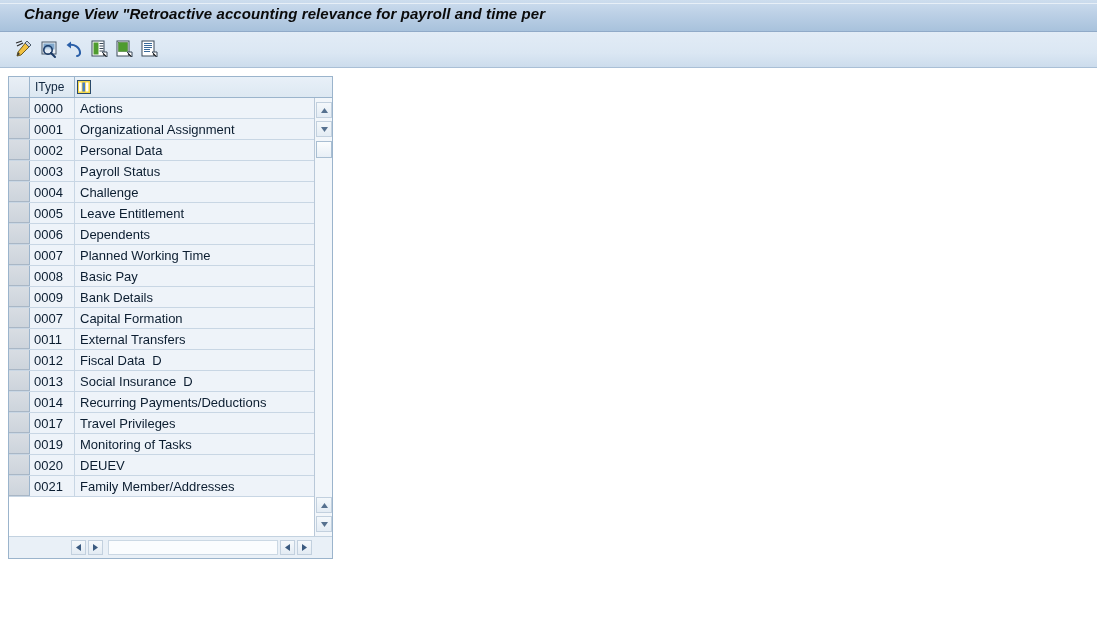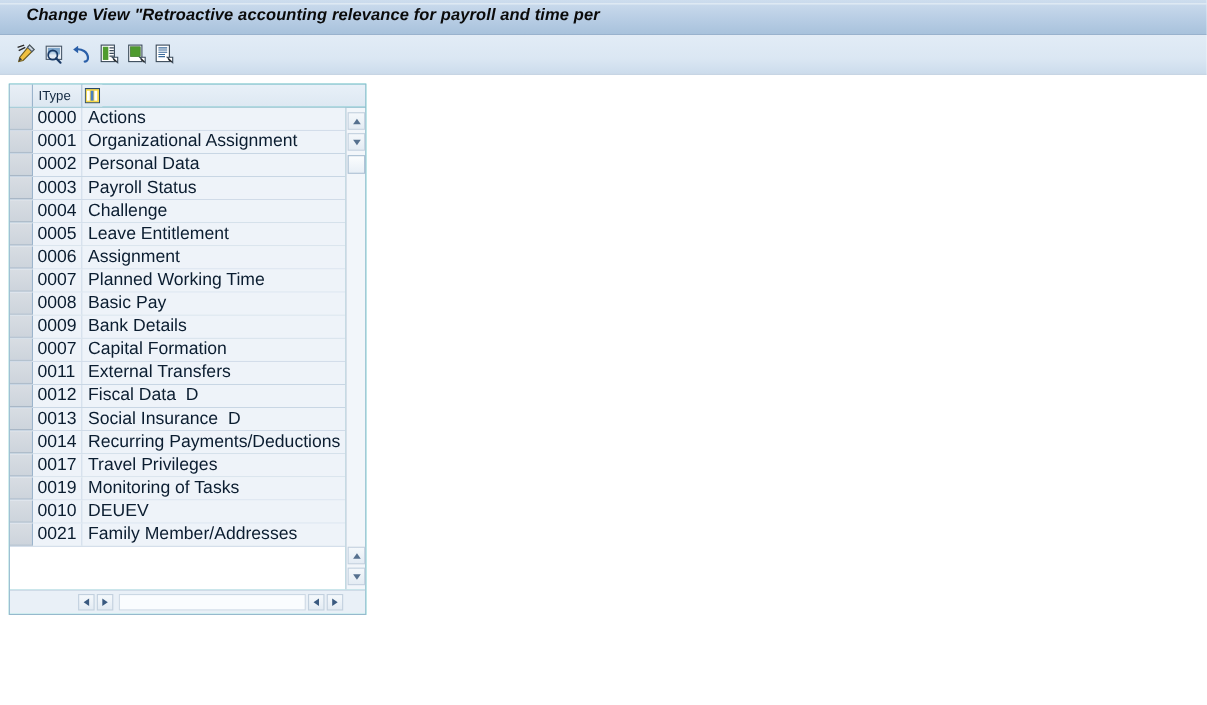--- a/index.html
+++ b/index.html
@@ -92,21 +92,21 @@
     background: #ffffff;
   }
 
   
   #table-panel {
     position: absolute;
     left: 8px;
     top: 8px;
     width: 325px;
     height: 483px;
-    background: #5eead4;
+    background: #f9a8d4;
     border: 1px solid #9bb4cc;
     box-sizing: border-box;
   }
 
   
   #table-header {
     position: absolute;
     left: 0; top: 0;
     width: 100%;
     height: 21px;
@@ -176,32 +176,32 @@
     cursor: pointer;
   }
   .cell-itype {
     width: 45px;
     min-width: 45px;
     box-sizing: border-box;
     border-right: 1px solid #c8d6e4;
     display: flex;
     align-items: center;
     padding-left: 4px;
-    font-size: 16px;
+    font-size: 13px;
     color: #0b1d30;
     background: #eef3f9;
     white-space: nowrap;
   }
   .cell-text {
     flex: 1 1 auto;
     box-sizing: border-box;
     display: flex;
     align-items: center;
     padding-left: 5px;
-    font-size: 16px;
+    font-size: 13px;
     color: #0b1d30;
     background: #eef3f9;
     white-space: pre;
     overflow: hidden;
   }
 
   
   #vscroll {
     position: absolute;
     right: 0;
@@ -393,21 +393,21 @@
           <div class="cell-text">Challenge</div>
         </div>
         <div class="row">
           <div class="cell-sel"></div>
           <div class="cell-itype">0005</div>
           <div class="cell-text">Leave Entitlement</div>
         </div>
         <div class="row">
           <div class="cell-sel"></div>
           <div class="cell-itype">0006</div>
-          <div class="cell-text">Assignment</div>
+          <div class="cell-text">Dependents</div>
         </div>
         <div class="row">
           <div class="cell-sel"></div>
           <div class="cell-itype">0007</div>
           <div class="cell-text">Planned Working Time</div>
         </div>
         <div class="row">
           <div class="cell-sel"></div>
           <div class="cell-itype">0008</div>
           <div class="cell-text">Basic Pay</div>
@@ -447,21 +447,21 @@
           <div class="cell-itype">0017</div>
           <div class="cell-text">Travel Privileges</div>
         </div>
         <div class="row">
           <div class="cell-sel"></div>
           <div class="cell-itype">0019</div>
           <div class="cell-text">Monitoring of Tasks</div>
         </div>
         <div class="row">
           <div class="cell-sel"></div>
-          <div class="cell-itype">0010</div>
+          <div class="cell-itype">0020</div>
           <div class="cell-text">DEUEV</div>
         </div>
         <div class="row">
           <div class="cell-sel"></div>
           <div class="cell-itype">0021</div>
           <div class="cell-text">Family Member/Addresses</div>
         </div>
       </div>
 
     <div id="vscroll">

